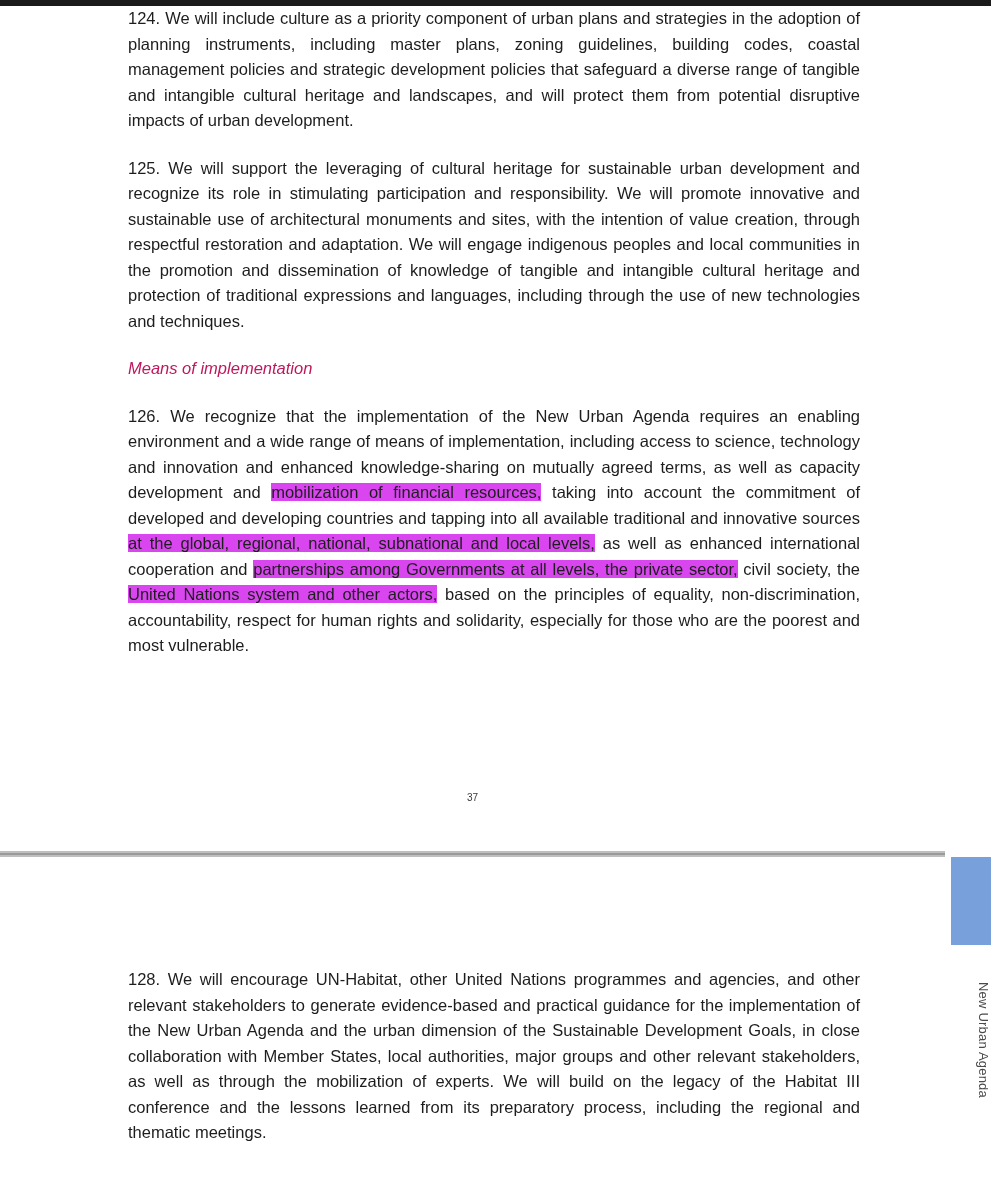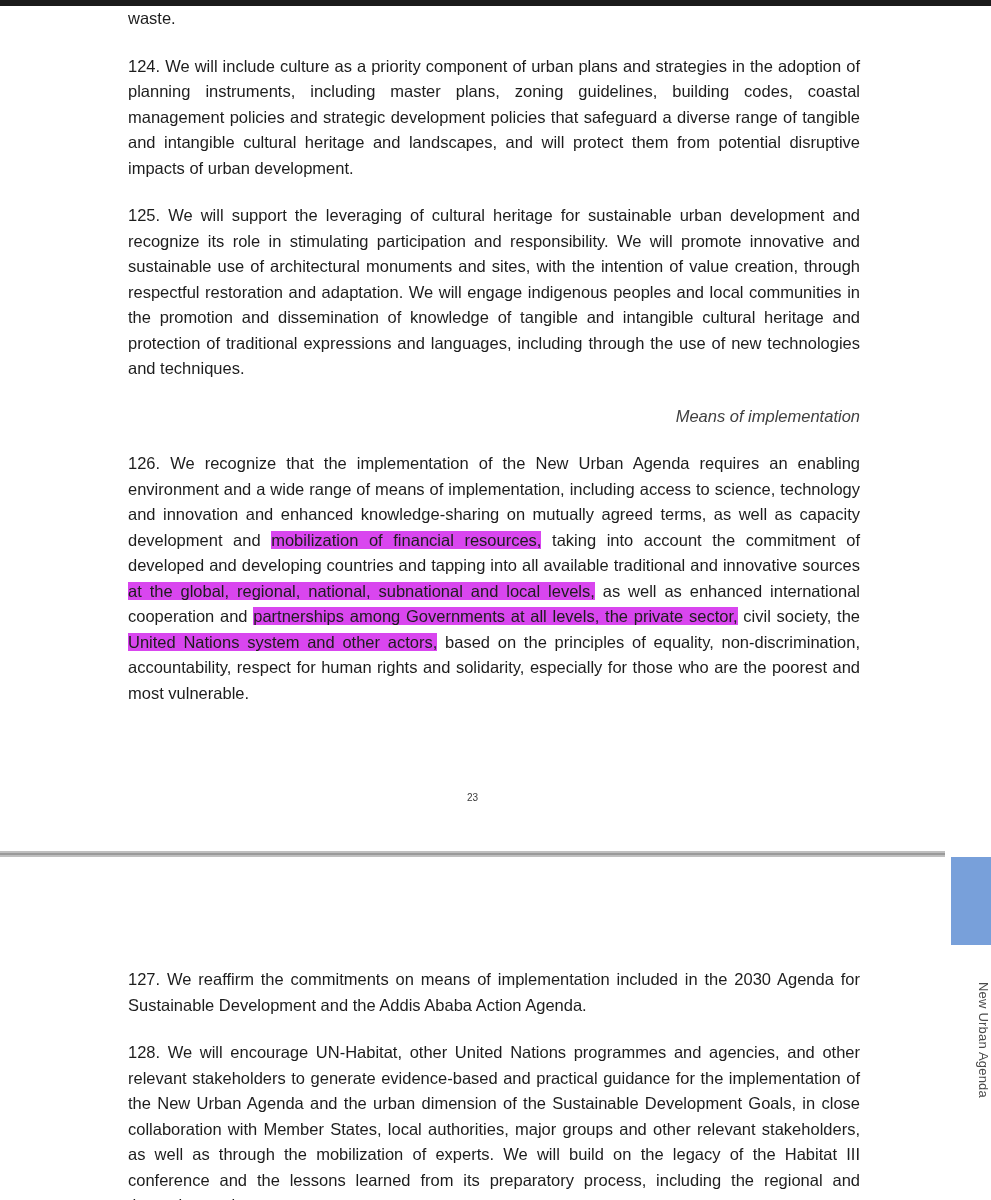--- a/index.html
+++ b/index.html
@@ -96,23 +96,23 @@
     color: #1d1d1d;
     text-align: justify;
     text-justify: inter-word;
     hyphens: none;
   }
   p.para:last-child { margin-bottom: 0; }
   .subhead {
     margin: 0 0 22px 0;
     font-size: 16.5px;
     line-height: 25.5px;
-    color: #404040;
+    color: #be185d;
     font-style: italic;
-    text-align: right;
+    text-align: left;
   }
   .hl {
     background: #d946ef;
     box-decoration-break: clone;
     -webkit-box-decoration-break: clone;
   }
   .page-number {
     position: absolute;
     left: 0;
     top: 786px;
@@ -125,38 +125,36 @@
 </head>
 <body>
 
 <div id="page">
 
   <div class="top-bar"></div>
 
   <div class="page-sheet sheet-one">
     <div class="body-col" style="top: 0px;">
       <div>
-          <p class="para"><span>waste.</span></p>
           <p class="para"><span>124. We will include culture as a priority component of urban plans and strategies in the adoption of planning instruments, including master plans, zoning guidelines, building codes, coastal management policies and strategic development policies that safeguard a diverse range of tangible and intangible cultural heritage and landscapes, and will protect them from potential disruptive impacts of urban development.</span></p>
           <p class="para"><span>125. We will support the leveraging of cultural heritage for sustainable urban development and recognize its role in stimulating participation and responsibility. We will promote innovative and sustainable use of architectural monuments and sites, with the intention of value creation, through respectful restoration and adaptation. We will engage indigenous peoples and local communities in the promotion and dissemination of knowledge of tangible and intangible cultural heritage and protection of traditional expressions and languages, including through the use of new technologies and techniques.</span></p>
           <p class="subhead"><span>Means of implementation</span></p>
           <p class="para"><span>126. We recognize that the implementation of the New Urban Agenda requires an enabling environment and a wide range of means of implementation, including access to science, technology and innovation and enhanced knowledge-sharing on mutually agreed terms, as well as capacity development and </span><span class="hl">mobilization of financial resources,</span><span> taking into account the commitment of developed and developing countries and tapping into all available traditional and innovative sources </span><span class="hl">at the global, regional, national, subnational and local levels,</span><span> as well as enhanced international cooperation and </span><span class="hl">partnerships among Governments at all levels, the private sector,</span><span> civil society, the </span><span class="hl">United Nations system and other actors,</span><span> based on the principles of equality, non-discrimination, accountability, respect for human rights and solidarity, especially for those who are the poorest and most vulnerable.</span></p>
         </div>
     </div>
-    <div class="page-number">23</div>
+    <div class="page-number">37</div>
   </div>
 
   <div class="sheet-divider">
     <div class="inner-line"></div>
   </div>
 
   <div class="page-sheet sheet-two">
     <div class="body-col" style="top: 110px;">
       <div>
-          <p class="para"><span>127. We reaffirm the commitments on means of implementation included in the 2030 Agenda for Sustainable Development and the Addis Ababa Action Agenda.</span></p>
           <p class="para"><span>128. We will encourage UN-Habitat, other United Nations programmes and agencies, and other relevant stakeholders to generate evidence-based and practical guidance for the implementation of the New Urban Agenda and the urban dimension of the Sustainable Development Goals, in close collaboration with Member States, local authorities, major groups and other relevant stakeholders, as well as through the mobilization of experts. We will build on the legacy of the Habitat III conference and the lessons learned from its preparatory process, including the regional and thematic meetings.</span></p>
         </div>
     </div>
   </div>
 
   <div class="gutter"></div>
   <div class="side-tab"></div>
   <div class="side-label">New Urban Agenda</div>
 
 </div>

